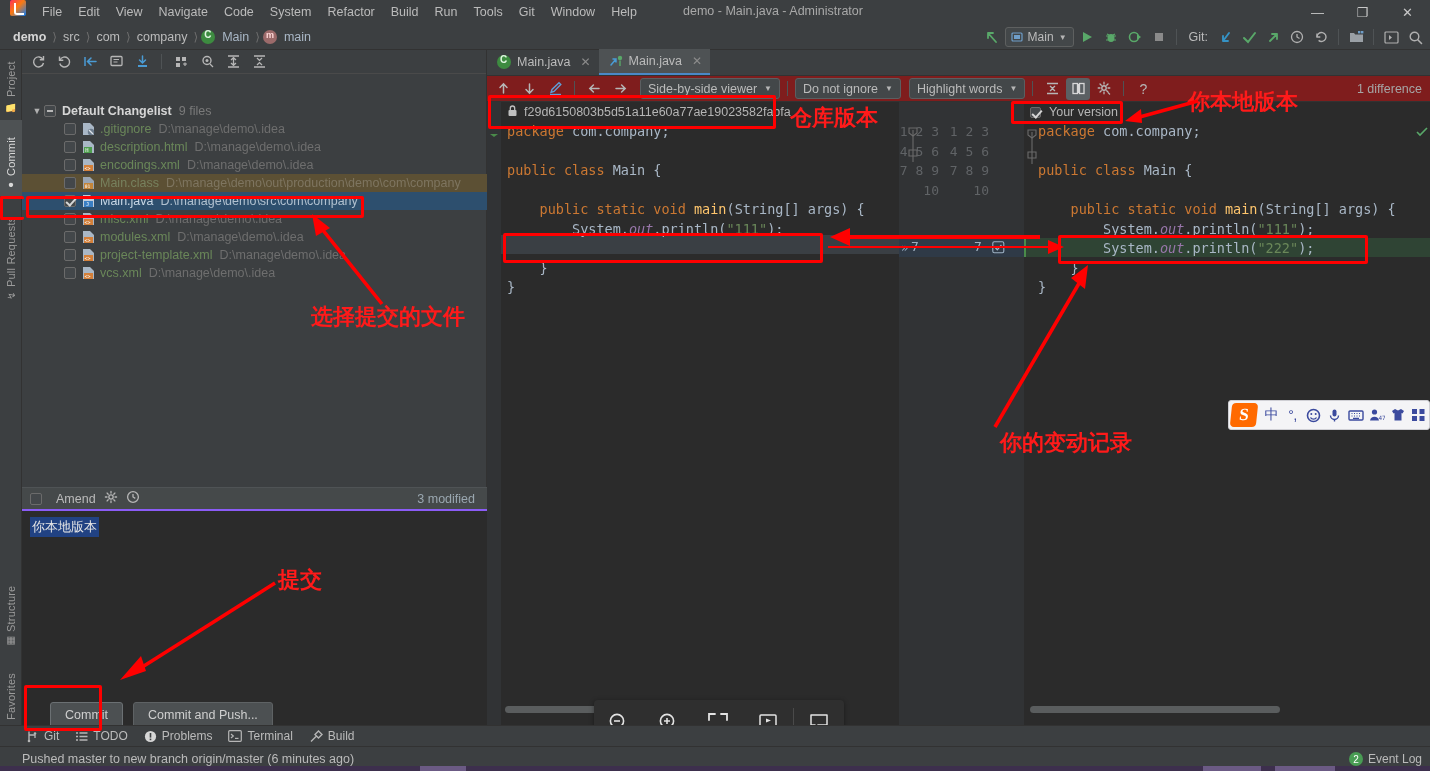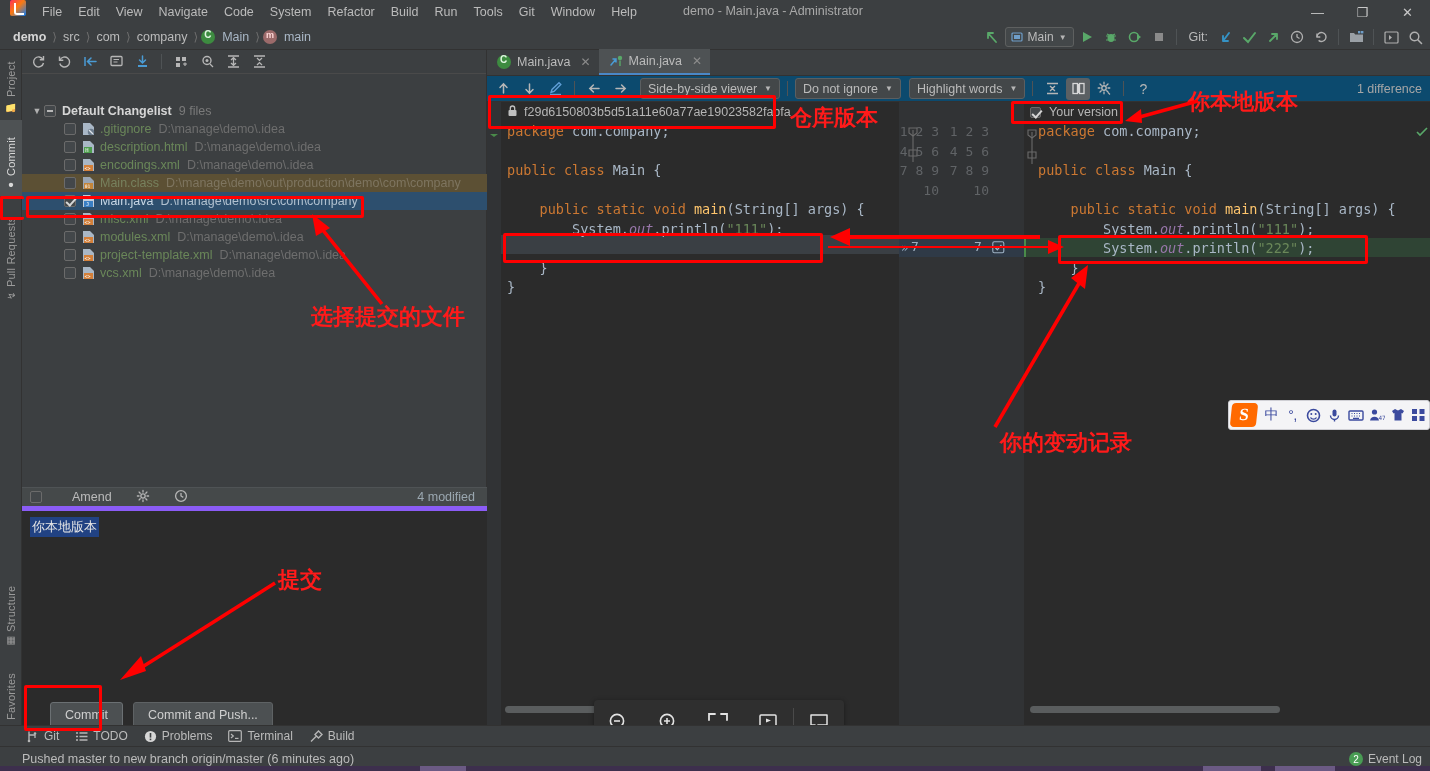--- a/index.html
+++ b/index.html
@@ -123,22 +123,22 @@
   .fpath{ color:#6e6e6e; margin-left:7px;}
   .frow.selected{ background:#2d4f6e; }
   .frow.selected .fname{ color:#c8d7e5;}
   .frow.selected .fpath{ color:#b0c0cf;}
   .frow.hl-ignored{ background:#5c5034; }
   .frow.hl-ignored .fname{ color:#77815e;}
   .frow.hl-ignored .fpath{ color:#7e7560;}
 
   .cw-amendbar{
     position:absolute; left:0; top:437px; width:465px; height:24px;
-    background:#45494a; display:flex; align-items:center; padding-left:8px; gap:24px;
-    border-top:1px solid #4f5355; border-bottom:5px solid #8b5cf6;
+    background:#45494a; display:flex; align-items:center; padding-left:8px; gap:8px;
+    border-top:1px solid #4f5355; border-bottom:2px solid #8b5cf6;
   }
   .amend-lbl{ color:#bbbbbb; font-size:12.5px;}
   .modified-lbl{ position:absolute; right:12px; color:#9aa7b0; font-size:12.5px;}
   .msgarea{
     position:absolute; left:0; top:461px; width:465px; height:222px;
     background:#2b2b2b;
   }
   .msgtext{
     display:inline-block; margin:6px 0 0 8px; background:#214283; color:#e6e6e6;
     font-size:13px; padding:1px 2px; font-family:"Liberation Sans",sans-serif;
@@ -165,21 +165,21 @@
   .etab.active{ background:#4e5254; border-bottom:2px solid #4a88c7; }
   .etab .x{ color:#8c8c8c; font-size:12px; margin-left:4px;}
   .tabico{width:14px;height:14px;border-radius:50%;flex:none;}
   .tabico.g{ background:#3d8b40; position:relative;}
   .tabico.g::after{content:"C";position:absolute;left:3px;top:-1px;color:#dff5e0;font-size:10px;font-weight:bold;}
   .tabico.diff{ border-radius:2px; background:none; position:relative;}
 
   
   .difftb{
     position:absolute; left:487px; top:76px; width:943px; height:26px;
-    background:#0c4a6e; display:flex; align-items:center; gap:2px; padding-left:4px;
+    background:#7f1d1d; display:flex; align-items:center; gap:2px; padding-left:4px;
     border-bottom:1px solid #323232;
   }
   .combo{
     height:21px; border:1px solid #5b5f61; border-radius:3px; background:#434749;
     display:flex;align-items:center;gap:7px;padding:0 7px; color:#bbbbbb; font-size:12.5px; white-space:nowrap;
   }
   .caret{ font-size:8px; color:#b5b5b5; }
   .diffcount{ position:absolute; right:8px; color:#a6a6a6; font-size:12.5px;}
 
   
@@ -627,21 +627,21 @@
             <circle cx="7.5" cy="7.5" r="2.3" fill="none" stroke="#b6b6b6" stroke-width="1.4"></circle>
             <path d="M7.5 1.5 L7.5 3.2 M7.5 11.8 L7.5 13.5 M1.5 7.5 L3.2 7.5 M11.8 7.5 L13.5 7.5 M3.3 3.3 L4.5 4.5 M10.5 10.5 L11.7 11.7 M11.7 3.3 L10.5 4.5 M4.5 10.5 L3.3 11.7" stroke="#b6b6b6" stroke-width="1.4" stroke-linecap="round"></path>
           </svg>
       </span>
       <span>
         <svg width="14" height="14" viewBox="0 0 14 14">
             <circle cx="7" cy="7" r="5.4" fill="none" stroke="#b6b6b6" stroke-width="1.3"></circle>
             <path d="M7 4 L7 7 L9.3 8.4" stroke="#b6b6b6" stroke-width="1.3" fill="none"></path>
           </svg>
       </span>
-      <span class="modified-lbl">4 modified</span>
+      <span class="modified-lbl">3 modified</span>
     </div>
 
     <div class="msgarea">
       <span class="msgtext">你本地版本</span>
     </div>
 
     <div class="commitbtns">
       <div class="btn primary">Commit</div>
       <div class="btn">Commit and Push...</div>
     </div>

